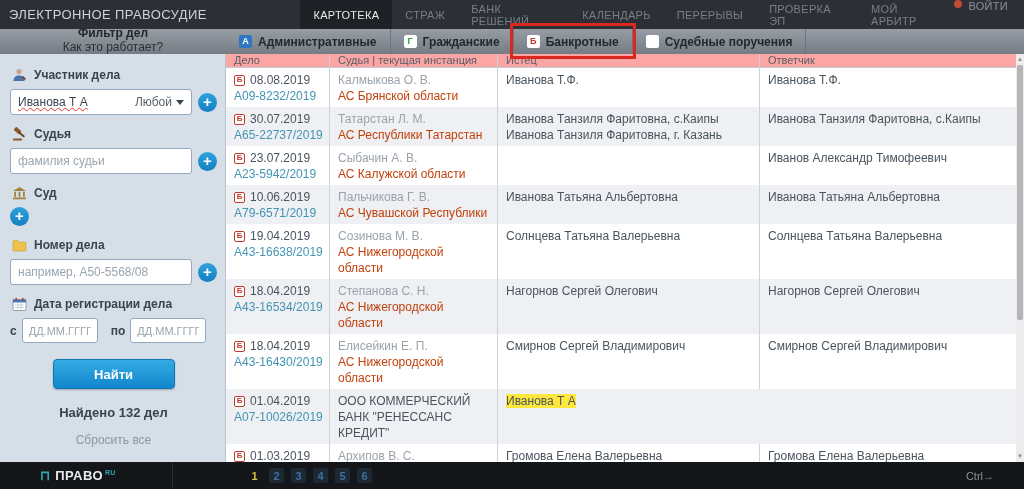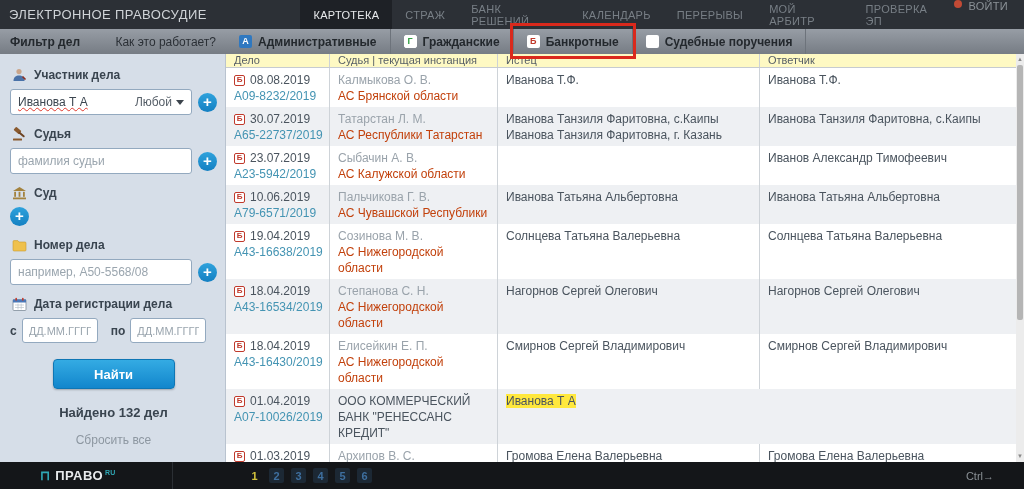--- a/index.html
+++ b/index.html
@@ -11,21 +11,21 @@
   .header-title { width:308px; display:flex; align-items:center; padding-left:9px; color:#cfd3d7; font-size:13px; letter-spacing:.4px; }
   .nav { display:flex; align-items:stretch; }
   .nav-item { display:flex; align-items:center; padding:0 13px; font-size:11px; color:#787f86; cursor:pointer; letter-spacing:.3px; }
   .nav-item.active { background:#1e2126; color:#e8eaec; }
   .login { margin-left:auto; display:flex; align-items:flex-start; gap:6px; padding-right:16px; }
   .login-dot { width:8px; height:8px; border-radius:50%; background:#c24a35; }
   .login-label { font-size:11px; color:#8b9197; letter-spacing:.3px; }
 
   
   .toolbar { position:absolute; top:29px; left:0; width:100%; height:25px; background:linear-gradient(#979da5,#767c84); display:flex; align-items:stretch; z-index:5; }
-  .filter-zone { width:226px; display:flex; align-items:center; justify-content:space-between; padding:0 10px; }
+  .filter-zone { width:226px; display:flex; align-items:center; justify-content:flex-end; padding:0 10px;flex-direction:column; }
   .filter-title { font-size:12px; font-weight:bold; color:#23282d; }
   .how-link { font-size:12px; color:#2b3036; cursor:pointer; }
   .tabs { display:flex; align-items:stretch; }
   .tab { position:relative; display:flex; align-items:center; gap:6px; padding:0 13px; font-size:12px; font-weight:bold; color:#23282d; cursor:pointer; border-right:1px solid #6d737b; }
   .tab-ico { width:13px; height:13px; border-radius:2px; display:flex; align-items:center; justify-content:center; font-size:9px; font-weight:bold; line-height:1; }
   .tab-ico.blue { background:#2f78c0; color:#fff; }
   .tab-ico.green { background:#fff; color:#2f9e41; border:1px solid #fff; }
   .tab-ico.red { background:#fff; color:#c0392b; }
   .tab-ico.plain { background:#fff; }
   .annotation-box { position:absolute; left:-4px; top:-6px; right:-4px; bottom:-5px; border:3px solid #da291c; pointer-events:none; z-index:20; }
@@ -50,21 +50,21 @@
   .date-lbl { font-size:12px; font-weight:bold; color:#39444f; }
   .date-input { width:76px; height:25px; background:#fff; border:1px solid #93a9bf; border-radius:3px; font-size:11px; color:#3c4650; padding:0 6px; outline:none; }
   .date-input::placeholder { color:#9aa5ae; }
   .search-wrap { text-align:center; margin-top:16px; }
   .search-btn { width:122px; height:30px; border:1px solid #0f76b4; border-radius:4px; background:linear-gradient(#34abe3,#1286cc); color:#fff; font-size:13px; font-weight:bold; cursor:pointer; box-shadow:0 1px 2px rgba(0,0,0,.25); font-family:"Liberation Sans",sans-serif; }
   .found-text { text-align:center; font-size:13px; font-weight:bold; color:#39444f; margin-top:16px; }
   .reset-link { text-align:center; font-size:12px; color:#8d97a1; margin-top:13px; cursor:pointer; }
 
   
   .main { position:absolute; top:54px; left:226px; right:0; bottom:27px; background:#fff; overflow:hidden; }
-  .thead { display:grid; grid-template-columns:104px 168px 262px 1fr; height:14px; background:#fef9c3; border-bottom:1px solid #c6cbd0; }
+  .thead { display:grid; grid-template-columns:104px 168px 262px 1fr; height:14px; background:#fca5a5; border-bottom:1px solid #c6cbd0; }
   .th { font-size:11px; color:#565e66; padding-left:8px; line-height:13px; border-right:1px solid #cdd2d6; overflow:hidden; white-space:nowrap; }
   .th:last-child { border-right:none; }
   .trow { display:grid; grid-template-columns:104px 168px 262px 1fr; min-height:37px; }
   .trow.alt { background:#eef0f3; }
   .td { font-size:12px; color:#4a545e; padding:4px 6px 3px 8px; border-right:1px solid #ced3d8; line-height:16px; overflow:hidden; }
   .td:last-child { border-right:none; }
   .case-line1 { display:flex; align-items:center; gap:5px; color:#4a545e; }
   .b-badge { width:11px; height:11px; border:1px solid #c0392b; border-radius:2px; background:#fff; color:#c0392b; font-size:8px; font-weight:bold; display:flex; align-items:center; justify-content:center; line-height:1; flex:0 0 auto; }
   .case-link { color:#4494b3; cursor:pointer; }
   .judge-name { color:#9aa3ab; }
@@ -96,22 +96,22 @@
 <div id="app">
 
   <div class="header">
     <div class="header-title">ЭЛЕКТРОННОЕ ПРАВОСУДИЕ</div>
     <div class="nav" id="nav">
         <div class="nav-item active">КАРТОТЕКА</div>
         <div class="nav-item">СТРАЖ</div>
         <div class="nav-item">БАНК РЕШЕНИЙ</div>
         <div class="nav-item">КАЛЕНДАРЬ</div>
         <div class="nav-item">ПЕРЕРЫВЫ</div>
+        <div class="nav-item">ПРОВЕРКА ЭП</div>
         <div class="nav-item">МОЙ АРБИТР</div>
-        <div class="nav-item">ПРОВЕРКА ЭП</div>
       </div>
     <div class="login">
       <span class="login-dot"></span>
       <span class="login-label">ВОЙТИ</span>
     </div>
   </div>
 
   <div class="toolbar">
     <div class="filter-zone">
       <span class="filter-title">Фильтр дел</span>

